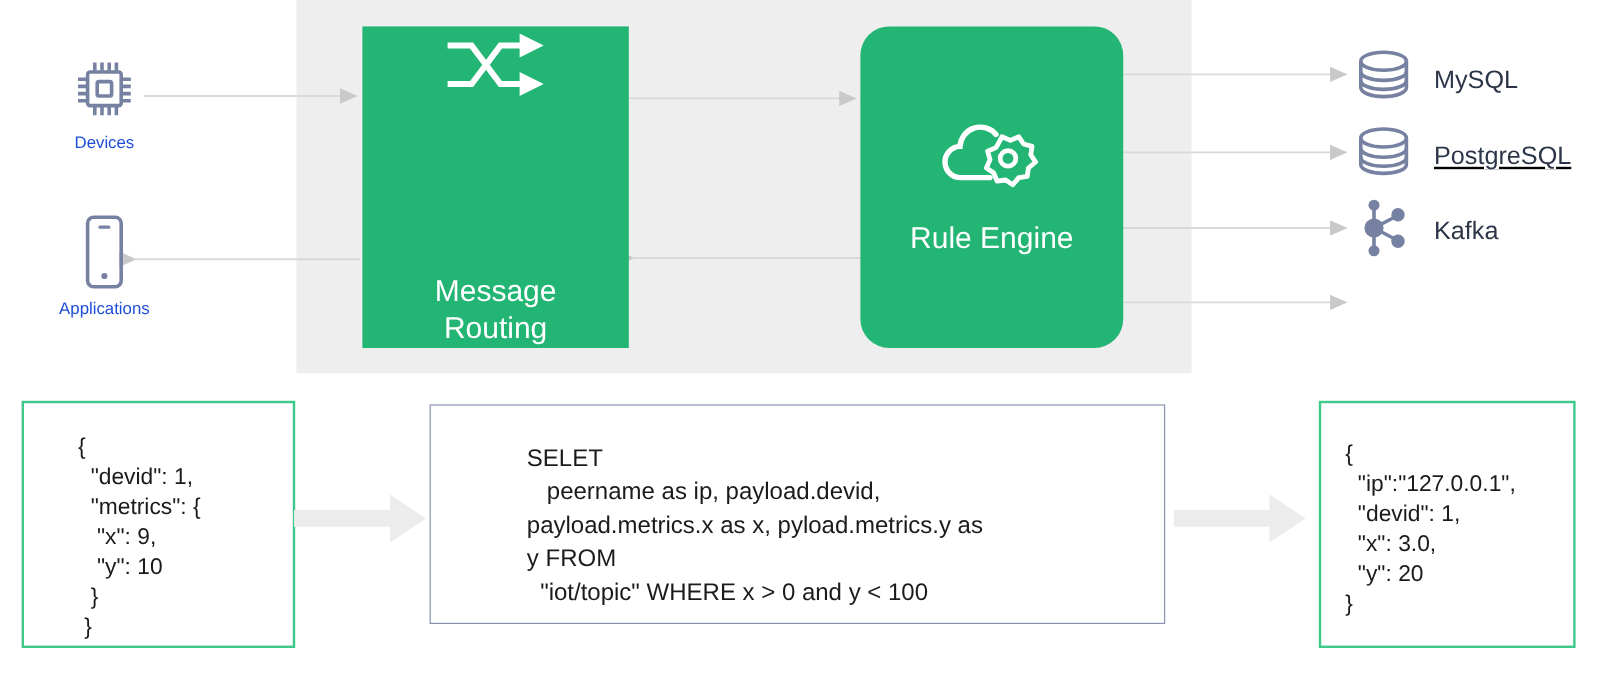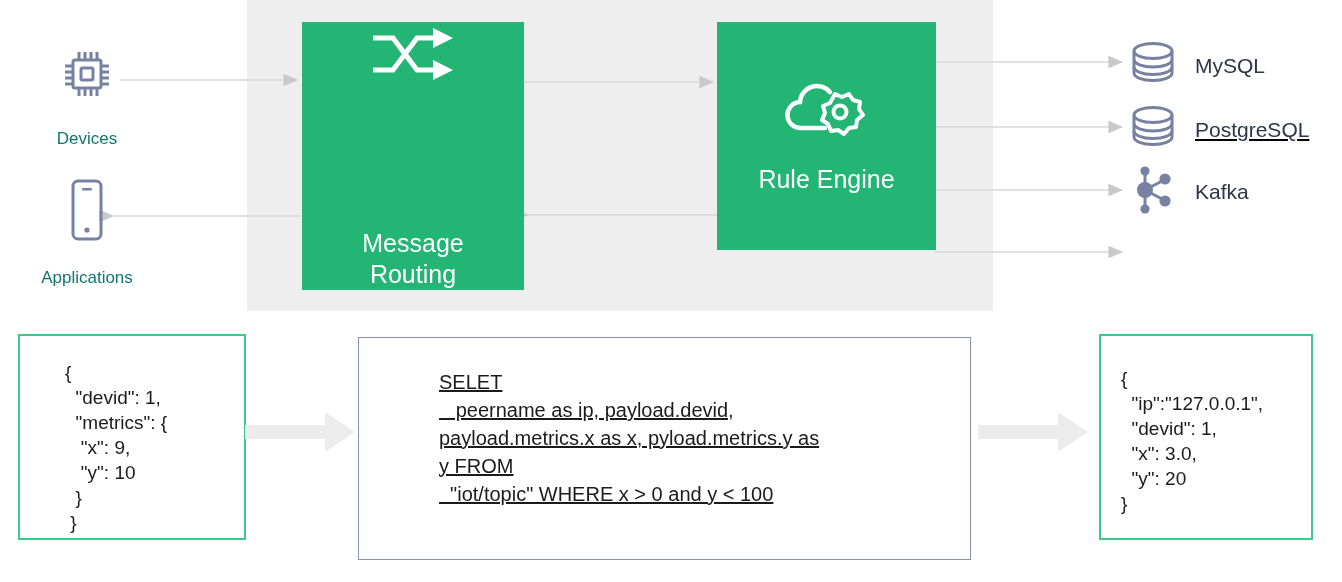--- a/index.html
+++ b/index.html
@@ -18,34 +18,34 @@
   }
 
   
   .proc-box {
     position: absolute;
     background: #22b573;
     display: flex; flex-direction: column;
     align-items: center; justify-content: center;
   }
   #box-routing { left: 302px; top: 22px; width: 222px; height: 268px; justify-content: space-between; }
-  #box-rules   { left: 717px; top: 22px; width: 219px; height: 228px; }
+  #box-rules   { left: 717px; top: 22px; width: 219px; height: 268px; border-radius: 24px; }
   .proc-icon { width: 88px; height: 70px; display: block; }
   .proc-label {
     color: #ffffff; font-size: 25px; line-height: 31px;
     text-align: center; margin-top: 16px; font-weight: 400;
     white-space: pre-line;
   }
 
   
   .endpoint { position: absolute; text-align: center; }
   .endpoint .ep-icon { display: block; margin: 0 auto; }
   .endpoint .ep-label {
-    display: block; margin-top: 20px; font-size: 17px;
-    color: #0f766e; white-space: nowrap;
+    display: block; margin-top: 0; font-size: 14px;
+    color: #1d4ed8; white-space: nowrap;
   }
   #ep-devices { left: 24px; top: 43px; width: 126px; }
   #ep-apps    { left: 22px; top: 178px; width: 130px; }
 
   
   .sink {
     position: absolute; display: flex; align-items: center; gap: 17px;
   }
   .sink .sink-label { font-size: 21px; color: #2c3648; white-space: nowrap; }
   #sink-mysql      { left: 1128px; top: 39px; align-items: center; }
@@ -58,21 +58,21 @@
 
   
   .code-box {
     position: absolute; background: #ffffff;
     font-size: 19px; line-height: 25px; color: #1b1b1b;
     white-space: pre; overflow: hidden;
   }
   .code-green { border: 2px solid #3cc98a; }
   .code-blue  { border: 1.5px solid #8a92b2; }
   #json-in  { left: 18px;  top: 334px; width: 228px; height: 206px; padding: 24px 0 0 45px; }
-  #sql-box  { left: 358px; top: 337px; width: 613px; height: 223px; padding: 30px 0 0 80px; font-size: 20px; line-height: 28px; text-decoration: underline; }
+  #sql-box  { left: 358px; top: 337px; width: 613px; height: 183px; padding: 30px 0 0 80px; font-size: 20px; line-height: 28px; }
   #json-out { left: 1099px; top: 334px; width: 214px; height: 206px; padding: 30px 0 0 20px; }
 
   
   .block-arrow { position: absolute; }
   #barrow-1 { left: 245px; top: 412px; }
   #barrow-2 { left: 978px; top: 412px; }
 </style>
 </head>
 <body>
 

